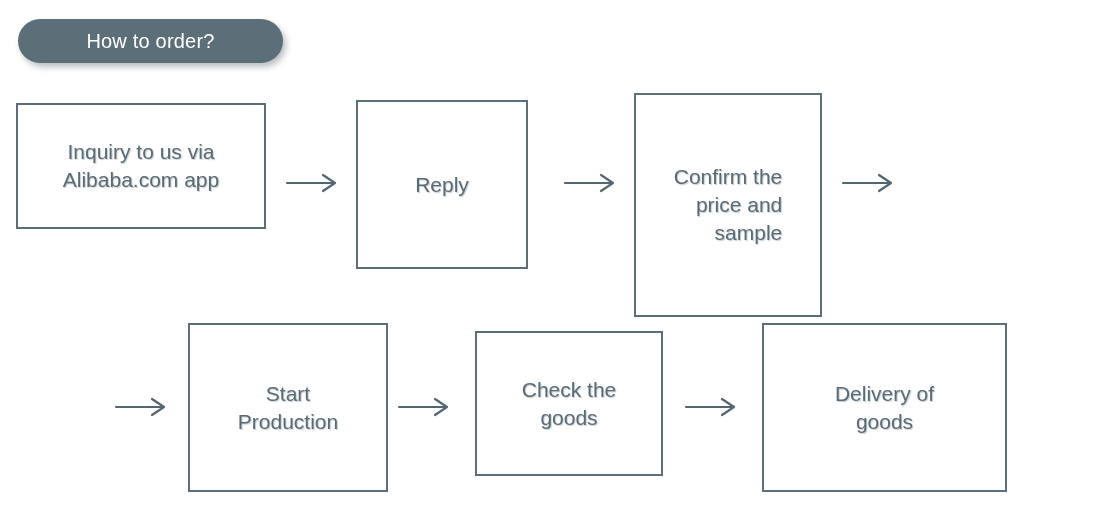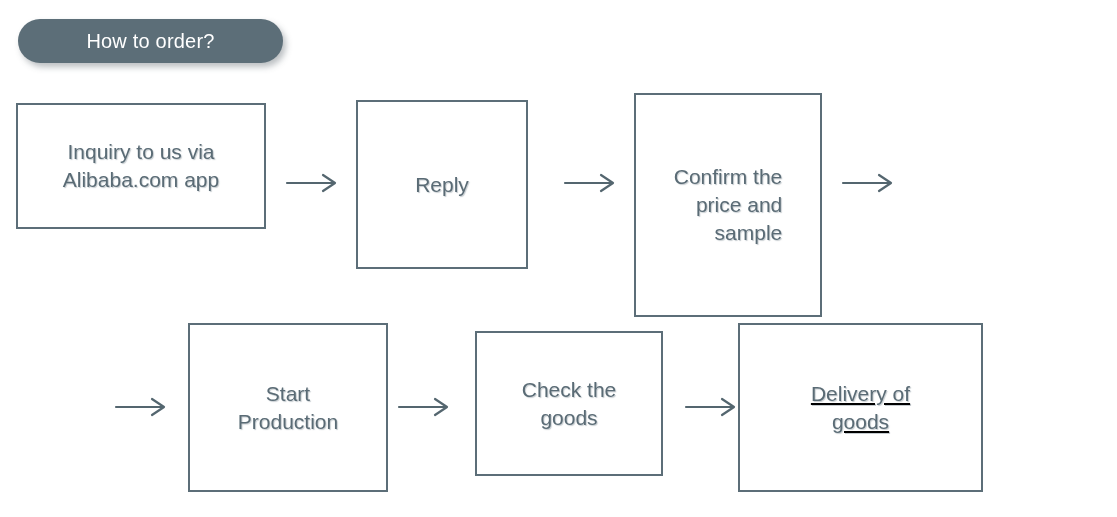--- a/index.html
+++ b/index.html
@@ -144,18 +144,18 @@
 goods</span>
   </div>
 
   <div class="arrow" style="left:684px; top:395px;">
     <svg width="56" height="24" viewBox="0 0 56 24">
       <path d="M2 12 H48" stroke="#54666f" stroke-width="2.2" fill="none" stroke-linecap="round"></path>
       <path d="M38 4 L50 12 L38 20" stroke="#54666f" stroke-width="2.2" fill="none" stroke-linecap="round" stroke-linejoin="round"></path>
     </svg>
   </div>
 
-  <div class="node" style="left:738px; top:323px; width:245px; height:169px;text-decoration:underline;">
+  <div class="node" style="left:762px; top:323px; width:245px; height:169px;">
     <span class="node-label">Delivery of
 goods</span>
   </div>
 
 </div>
 
 </body></html>

